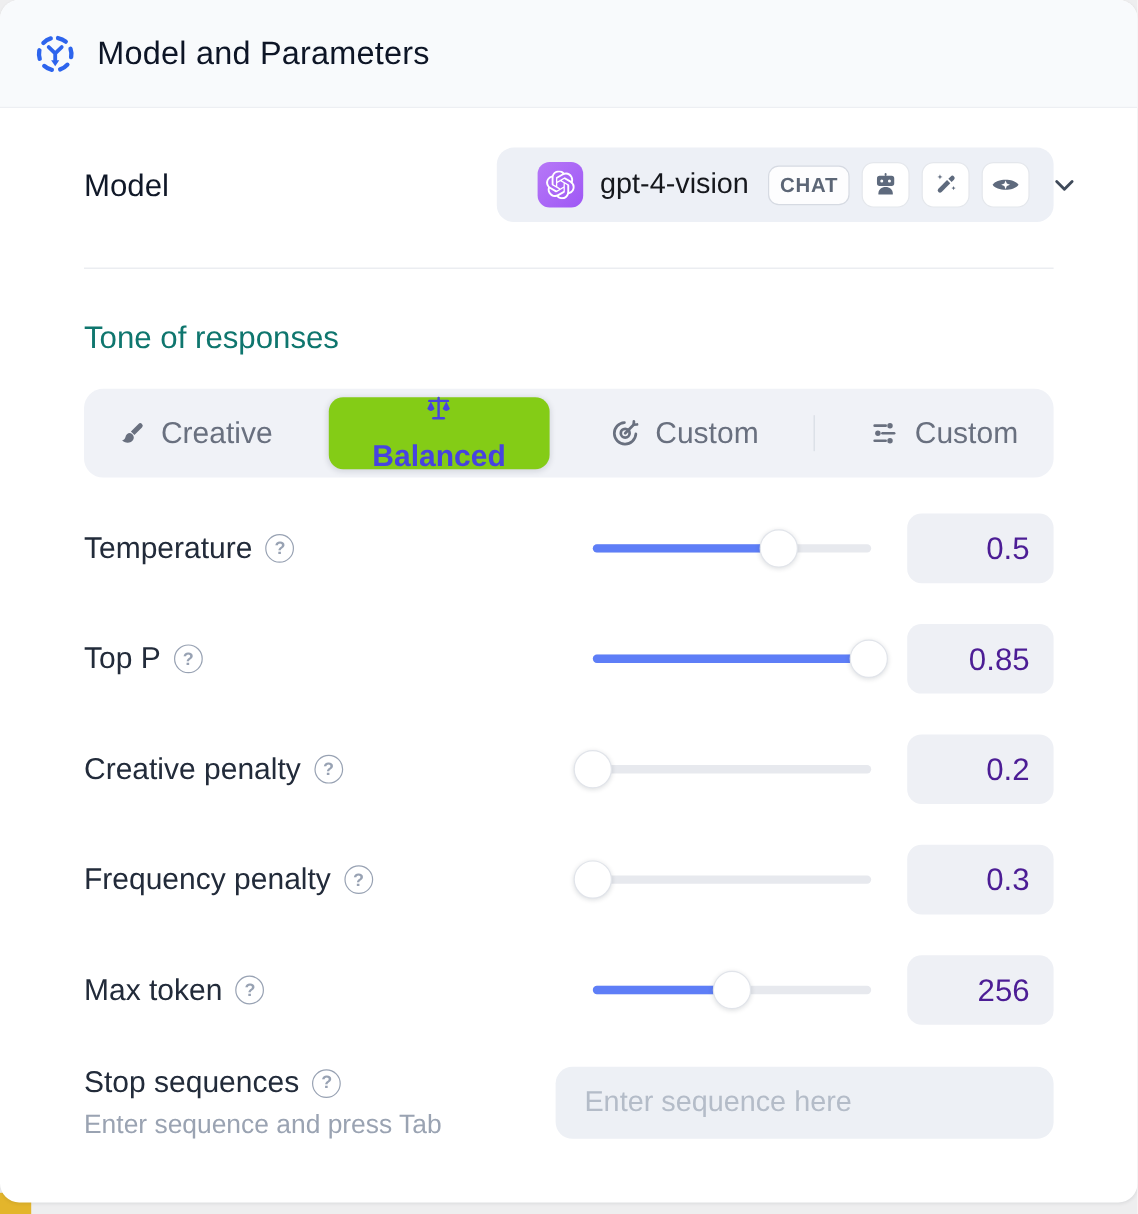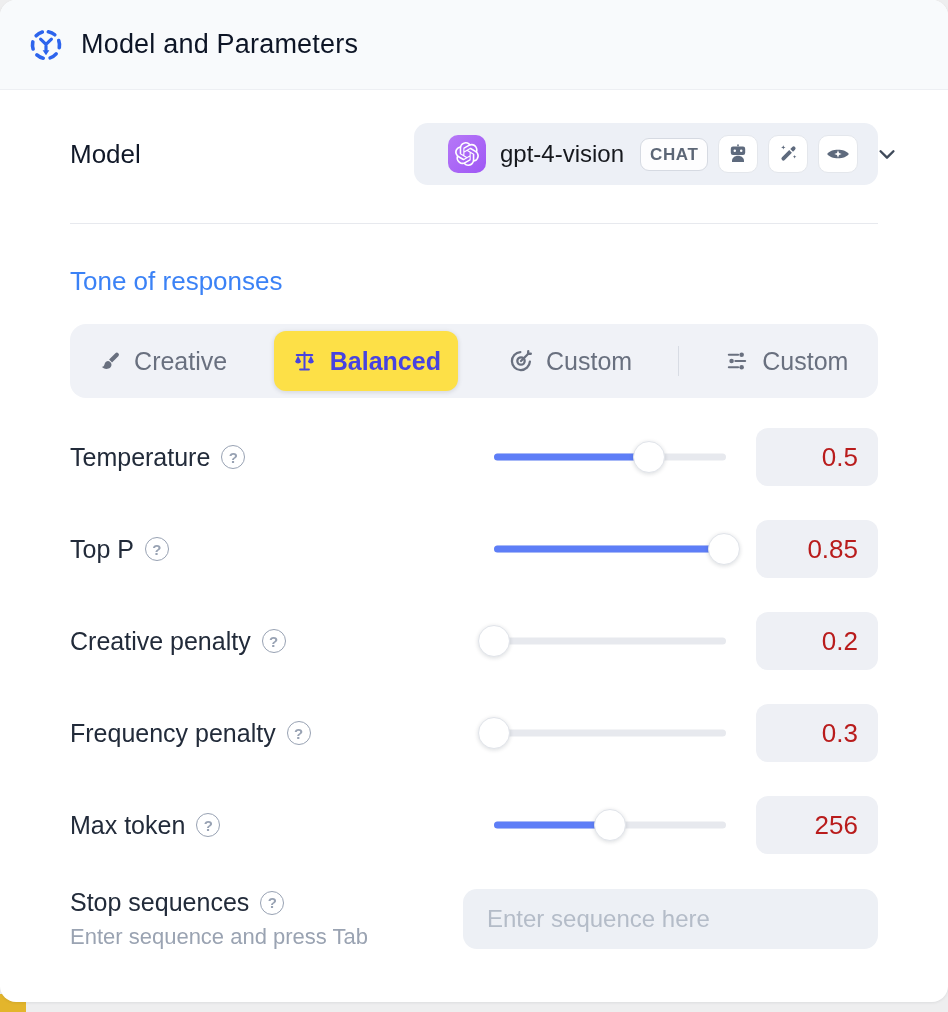--- a/index.html
+++ b/index.html
@@ -48,34 +48,34 @@
     border:1.5px solid #d6dae2; background:#fdfdfe; color:#5c6676;
     border-radius:9px; font-size:17px; font-weight:600; letter-spacing:.6px;
     padding:7px 9px; line-height:1;
   }
   .cap-badge {
     width:40px; height:38px; background:#ffffff; border:1px solid #e4e7ec;
     border-radius:10px; display:flex; align-items:center; justify-content:center; flex:0 0 auto;
   }
   .chev { margin-left:8px; display:flex; align-items:center; }
   .divider { border-top:1px solid #e7e9ee; margin-top:38px; }
-  .section-title { margin-top:42px; font-size:26px; font-weight:500; color:#3b82f6; }
+  .section-title { margin-top:42px; font-size:26px; font-weight:500; color:#0f766e; }
   
   .segmented {
     margin-top:27px; height:74px; background:#f0f2f7; border-radius:16px;
     display:flex; align-items:stretch;gap:16px;
   }
   .seg-opt {
     flex:1; display:flex; align-items:center; justify-content:center; gap:12px;
     font-size:25px; color:#69707f; font-weight:500; cursor:pointer;
   }
   .seg-opt.selected {
-    background:#fde047; border-radius:12px; margin:7px 5px;
+    background:#84cc16; border-radius:12px; margin:7px 5px;
     box-shadow:0 1px 5px rgba(16,24,40,.14);
-    color:#4743e0; font-weight:600;
+    color:#4743e0; font-weight:600;flex-direction:column;
   }
   .seg-divider { width:1px; height:30px; background:#d8dce4; align-self:center; }
   
   .param-row { display:flex; align-items:center; margin-top:34px; height:58px; }
   .param-row.first { margin-top:30px; }
   .param-label { flex:1; display:flex; align-items:center; gap:11px; font-size:25px; color:#222b3a; }
   .help-icon {
     width:24px; height:24px; border:1.6px solid #98a2b3; border-radius:50%;
     color:#98a2b3; font-size:15px; font-weight:700;
     display:flex; align-items:center; justify-content:center; line-height:1;
@@ -90,21 +90,21 @@
     height:7px; border-radius:4px; background:#5e7ef7;
   }
   .slider-thumb {
     position:absolute; top:50%; transform:translate(-50%,-50%);
     width:32px; height:32px; background:#fff; border:1px solid #e1e4ea;
     border-radius:50%; box-shadow:0 1px 4px rgba(16,24,40,.15);
   }
   .value-box {
     width:122px; height:58px; background:#eef0f5; border-radius:12px;
     display:flex; align-items:center; justify-content:flex-end;
-    padding-right:20px; font-size:26px; color:#b91c1c; margin-left:30px; flex:0 0 auto;
+    padding-right:20px; font-size:26px; color:#4c1d95; margin-left:30px; flex:0 0 auto;
   }
   
   .stop-row { display:flex; align-items:center; margin-top:34px; }
   .stop-labels { flex:1; }
   .stop-title { display:flex; align-items:center; gap:11px; font-size:25px; color:#222b3a; }
   .stop-hint { margin-top:7px; font-size:22px; color:#9aa3b2; }
   .stop-input {
     width:415px; height:60px; background:#edf0f5; border:none; outline:none;
     border-radius:14px; font-size:24px; color:#16181d; padding:0 24px;
     font-family:"Liberation Sans", sans-serif;

